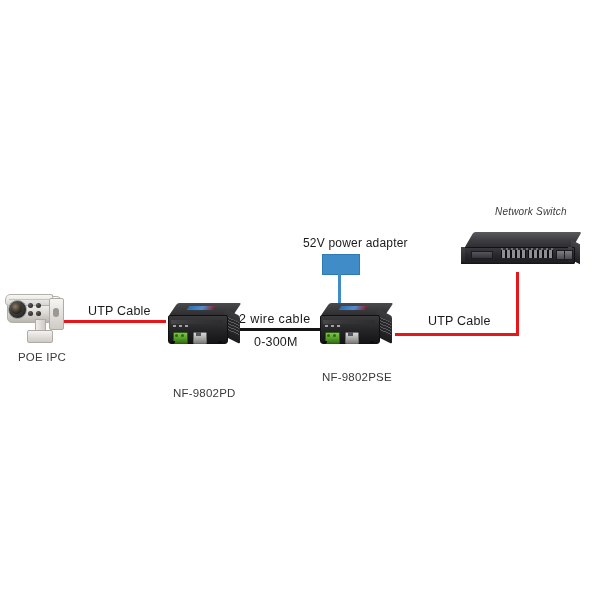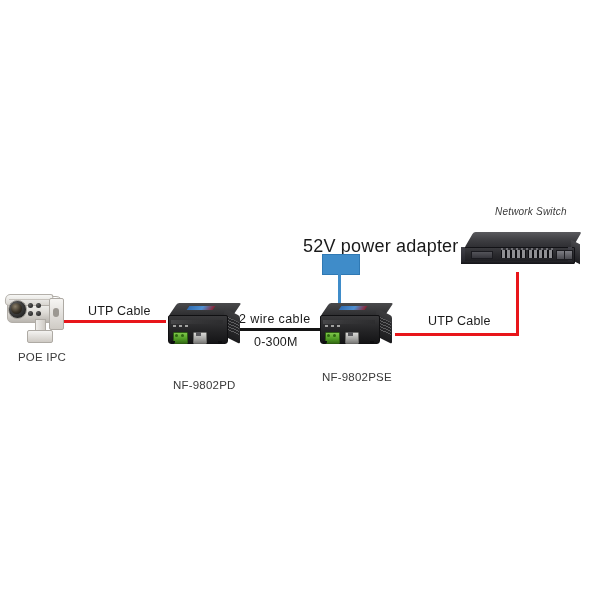--- a/index.html
+++ b/index.html
@@ -307,21 +307,21 @@
   <div class="lbl" style="left:88px; top:305px; font-size:12.5px;">UTP Cable</div>
 
   <div class="cable-black-h" style="left:238px; top:328px; width:82px;"></div>
   <div class="lbl" style="left:239px; top:313px; font-size:12.5px; letter-spacing:0.4px;">2 wire  cable</div>
   <div class="lbl" style="left:248px; top:336px; font-size:12.5px;margin-left:6px;">0-300M</div>
 
   <div class="cable-red-h" style="left:395px; top:333px; width:124px;"></div>
   <div class="cable-red-v" style="left:516px; top:272px; height:64px;"></div>
   <div class="lbl" style="left:428px; top:315px; font-size:12.5px;">UTP Cable</div>
 
-  <div class="lbl" style="left:303px; top:237px; font-size:18px;">52V power adapter</div>
+  <div class="lbl" style="left:303px; top:237px; font-size:12px;">52V power adapter</div>
   <div class="adapter-box" style="left:322px; top:254px; width:36px; height:19px;"></div>
   <div class="cable-blue-v" style="left:338px; top:272px; height:38px;"></div>
 
   <div class="cam-wrap" style="left:5px; top:292px; width:62px; height:52px;">
     <div class="cam-body"></div>
     <div class="cam-hood"></div>
     <div class="cam-sunshade-line" style="left:4px; top:7px; width:40px;"></div>
     <div class="cam-lens-ring"></div>
     <div class="cam-lens-glass"></div>
     <div class="cam-ir" style="left:23px; top:11px;"></div>
@@ -346,21 +346,21 @@
     <div class="dev-led" style="left:13px; top:22px;"></div>
     <div class="dev-led" style="left:19px; top:22px;"></div>
     <div class="dev-green-port"></div>
     <div class="dev-green-screw" style="left:9px; top:31px;"></div>
     <div class="dev-green-screw" style="left:15px; top:31px;"></div>
     <div class="dev-rj45"></div>
     <div class="dev-rj45-slot"></div>
     <div class="dev-foot" style="left:5px;"></div>
     <div class="dev-foot" style="left:52px;"></div>
   </div>
-  <div class="lbl" style="left:173px; top:380px; font-size:11.5px; color:#3a3a3a;">NF-9802PD</div>
+  <div class="lbl" style="left:173px; top:388px; font-size:11.5px; color:#3a3a3a;">NF-9802PD</div>
 
   <div class="dev-wrap" style="left:318px; top:303px;">
     <div class="dev-top"></div>
     <div class="dev-top-label"></div>
     <div class="dev-side"></div>
     <div class="dev-vents"></div>
     <div class="dev-front"></div>
     <div class="dev-front-strip"></div>
     <div class="dev-led" style="left:7px; top:22px;"></div>
     <div class="dev-led" style="left:13px; top:22px;"></div>

